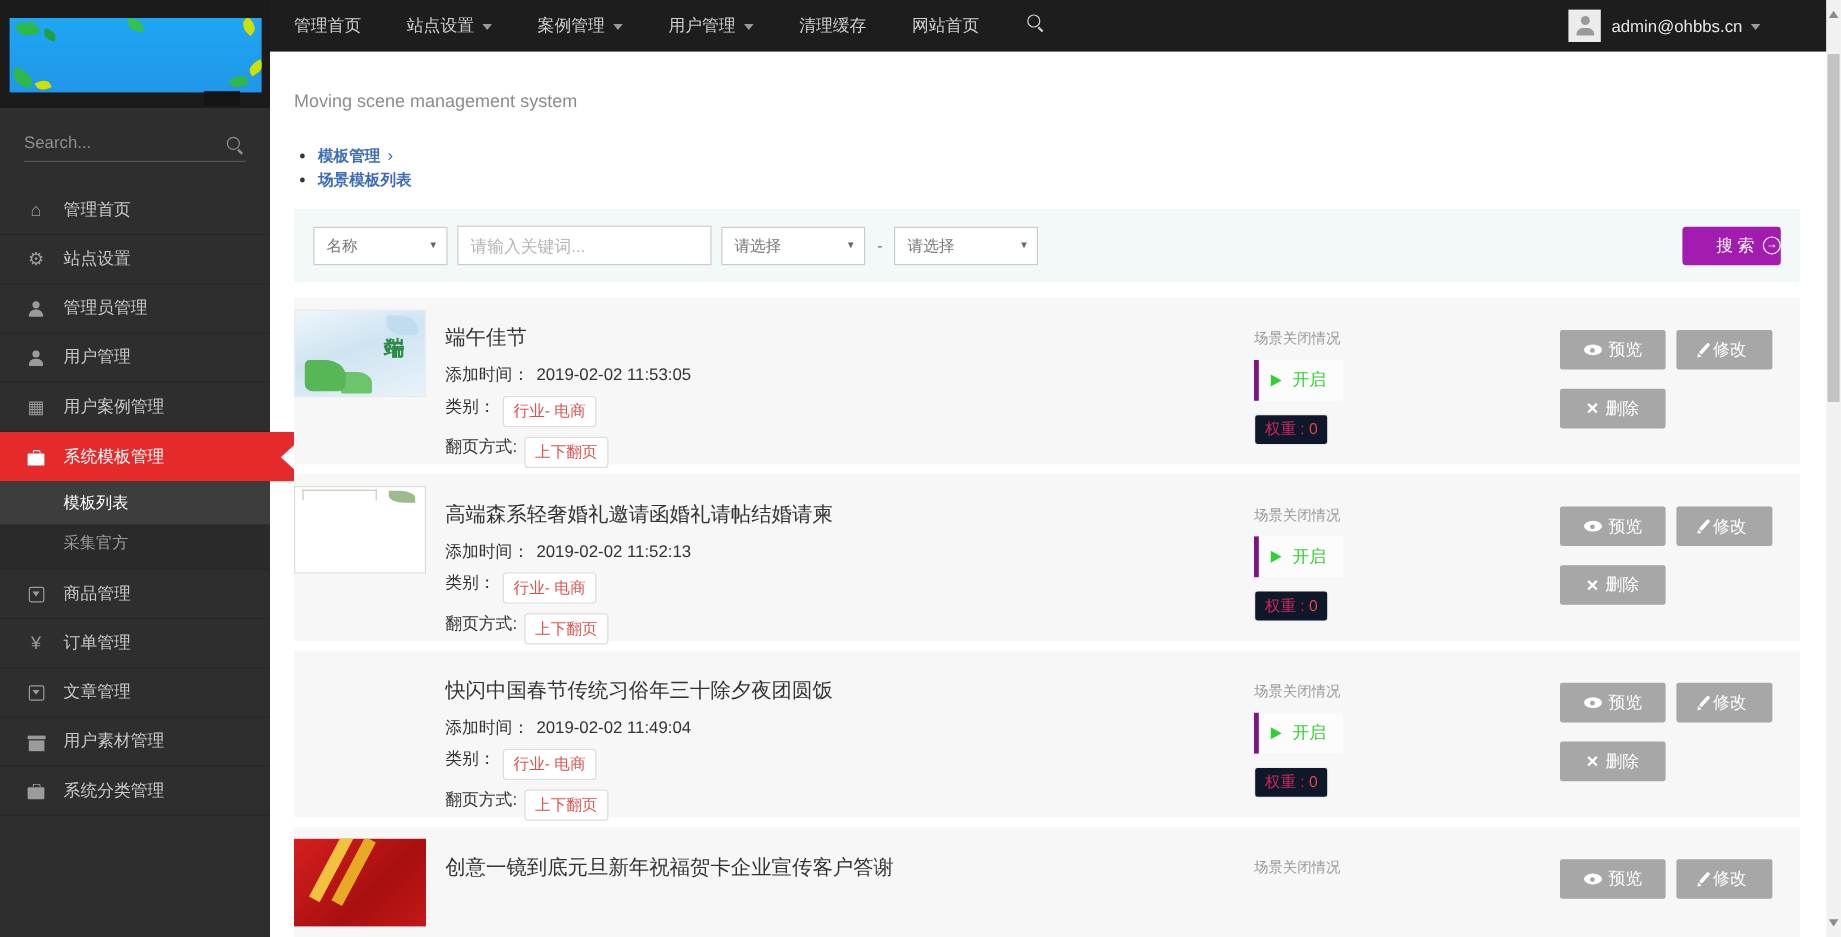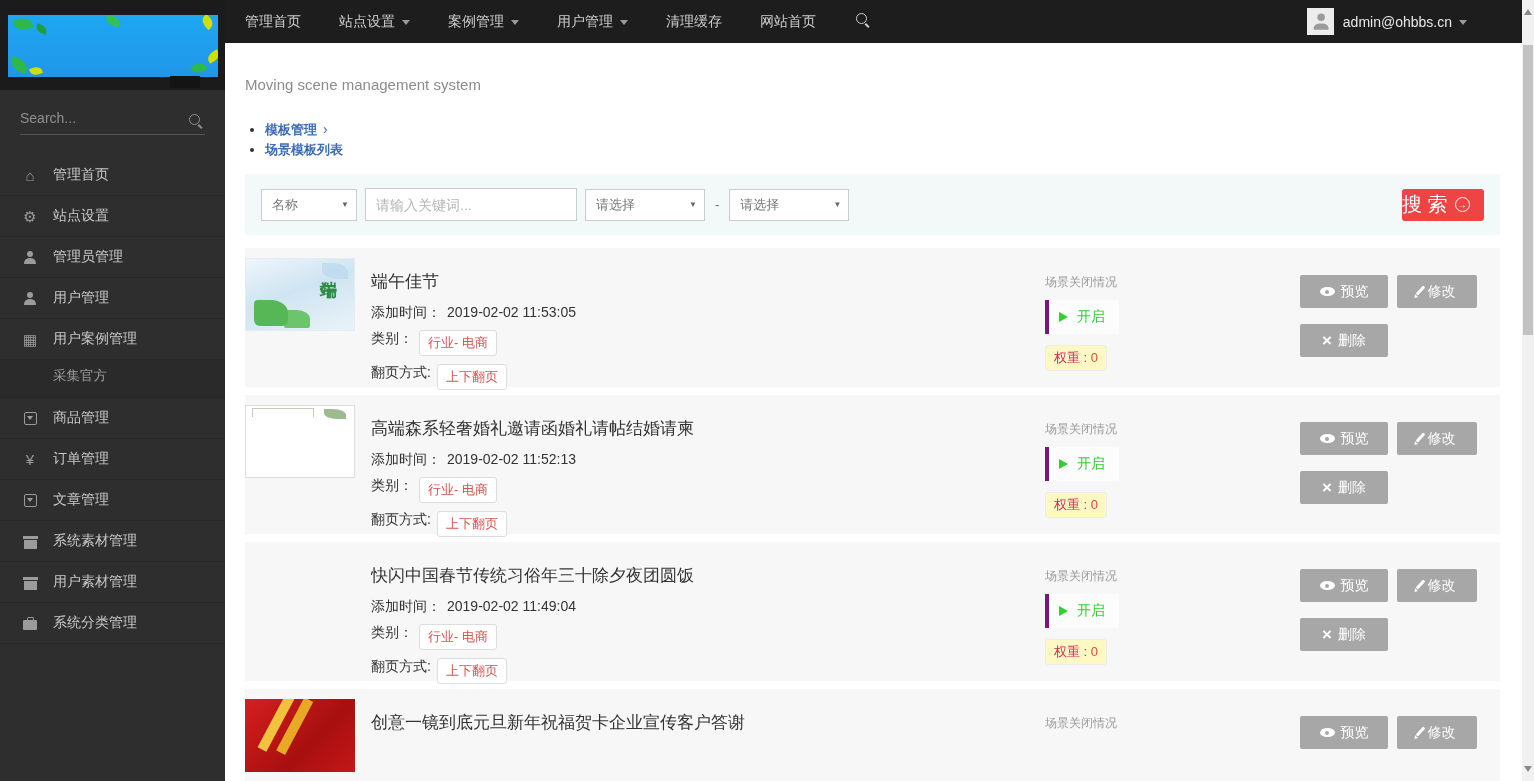--- a/index.html
+++ b/index.html
@@ -81,28 +81,28 @@
   .tabs { display:flex; margin-top:4px; border-bottom:1px solid #ddd; }
   .tab { padding:10px 17px; font-size:15px; color:#555; cursor:pointer; }
   .tab.active { background:#fff; border:1px solid #ddd; border-top:3px solid #c4392f;
     border-bottom:1px solid #fff; margin-bottom:-1px; padding-top:7px; }
 
   .filterbar { margin-top:14px; background:#f3f8f9; padding:14px 16px; display:flex;
     align-items:center; gap:8px; }
   .fselect { position:relative; height:32px; background:#fff; border:1px solid #ccc;
     display:flex; align-items:center; padding:0 22px 0 10px; font-size:13px; color:#777; cursor:pointer; }
   .fselect::after { content:'▼'; position:absolute; right:7px; top:10px; font-size:8px; color:#666; }
-  .fs-name { width:96px; } .fs-range { width:120px; }
+  .fs-name { width:112px; } .fs-range { width:120px; }
   .kw-input { width:212px; height:33px; border:1px solid #ccc; padding:0 10px; font-size:14px;
     color:#555; outline:none; font-family:"Liberation Sans","DejaVu Sans",sans-serif; }
   .kw-input::placeholder { color:#b5b5b5; }
   .fdash { color:#666; font-size:13px; margin:0 2px; }
-  .search-btn { margin-left:auto; width:82px; height:32px; background:#ef4444; color:#fff;
-    border:none; border-radius:3px; font-size:20px; display:flex; align-items:center;
-    justify-content:flex-start; gap:7px; cursor:pointer; font-family:inherit; }
+  .search-btn { margin-left:auto; width:82px; height:32px; background:#a21caf; color:#fff;
+    border:none; border-radius:3px; font-size:14px; display:flex; align-items:center;
+    justify-content:flex-end; gap:7px; cursor:pointer; font-family:inherit; }
   .ic-arrow-circle { display:inline-flex; width:15px; height:15px; border:1px solid #fff;
     border-radius:50%; align-items:center; justify-content:center; }
   .ic-arrow-circle::after { content:'→'; font-size:10px; line-height:1; }
 
   
   .list { margin-top:13px; }
   .lrow { display:flex; background:#f7f7f7; height:139px; margin-bottom:8px; padding:10px 12px 10px 0; }
   .thumb { width:110px; height:73px; position:relative; overflow:hidden; flex:none; }
   .thumb-duanwu { background:linear-gradient(160deg,#eef6fb 0%,#cfe4f2 45%,#e9f3f8 100%); border:1px solid #e3ecf2; }
   .thumb-duanwu::before { content:''; position:absolute; left:8px; bottom:4px; width:34px; height:26px;
@@ -128,21 +128,21 @@
   .meta-label { color:#333; margin-right:6px; }
   .badge { display:inline-block; background:#fff; border:1px solid #ddd; border-radius:3px;
     padding:3px 8px; font-size:13px; color:#d9534f; }
 
   .col-status { width:255px; flex:none; padding-top:16px; }
   .status-caption { font-size:12px; color:#9a9a9a; margin-bottom:9px; }
   .status-box { display:inline-flex; align-items:center; background:#fcfcfc;
     border-left:4px solid #7b1580; padding:8px 14px 8px 10px; margin-bottom:11px; }
   .ic-play { width:0; height:0; border:5px solid transparent; border-left:9px solid #2fd12f; margin-right:4px; }
   .status-text { color:#2fd12f; font-size:14px; }
-  .weight { display:inline-block; background:#fef9c3; border:1px solid #ececec; border-radius:3px;
+  .weight { display:inline-block; background:#0f172a; border:1px solid #ececec; border-radius:3px;
     padding:3px 8px; font-size:13px; color:#cc2a5d; }
   .weight-val { color:#e64545; }
 
   .col-actions { width:188px; flex:none; padding-top:17px; }
   .btnrow { display:flex; gap:9px; margin-bottom:16px; }
   .abtn { display:inline-flex; align-items:center; justify-content:center; gap:6px;
     width:88px; height:33px; background:#a7a7a7; color:#fff; font-size:14px;
     border:none; border-radius:2px; cursor:pointer; font-family:inherit; }
   .abtn-edit { width:80px; }
   .ic-eye { display:inline-block; width:15px; height:9px; background:#fff; border-radius:50%; position:relative; }
@@ -202,48 +202,52 @@
     <div class="sitem">
       <span class="ic">
           <span class="ic-person"></span>
         </span>
       <span>用户管理</span>
     </div>
     <div class="sitem">
       <span class="ic">▦</span>
       <span>用户案例管理</span>
     </div>
+    <div class="sitem active">
+      <span class="ic">
+          <span class="ic-case"></span>
+        </span>
+      <span>系统模板管理</span>
+      <span class="active-arrow"></span>
+    </div>
 
     <div class="ssub">
+      <div class="ssub-item active">
+        <span>模板列表</span>
+      </div>
       <div class="ssub-item">
         <span>采集官方</span>
       </div>
     </div>
 
     <div class="sitem">
       <span class="ic">
           <span class="ic-caretsq"></span>
         </span>
       <span>商品管理</span>
     </div>
     <div class="sitem">
       <span class="ic">¥</span>
       <span>订单管理</span>
     </div>
     <div class="sitem">
       <span class="ic">
           <span class="ic-caretsq"></span>
         </span>
       <span>文章管理</span>
-    </div>
-    <div class="sitem">
-      <span class="ic">
-          <span class="ic-gift"></span>
-        </span>
-      <span>系统素材管理</span>
     </div>
     <div class="sitem">
       <span class="ic">
           <span class="ic-gift"></span>
         </span>
       <span>用户素材管理</span>
     </div>
     <div class="sitem">
       <span class="ic">
           <span class="ic-case"></span>

